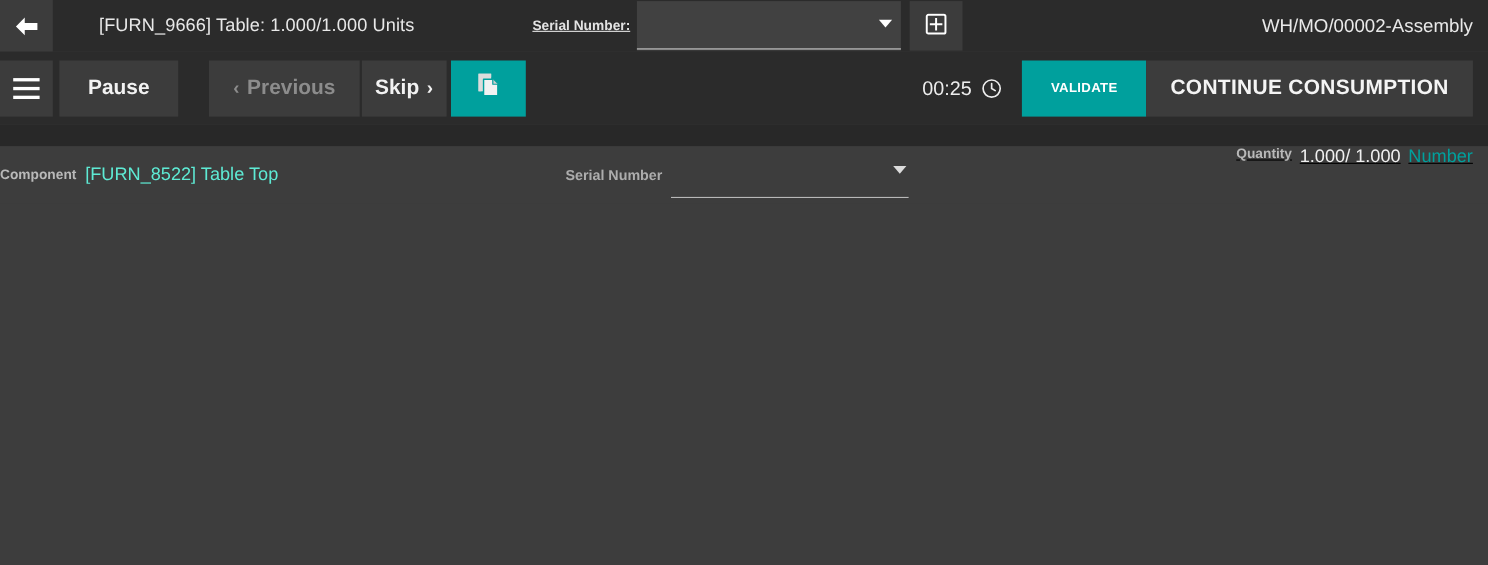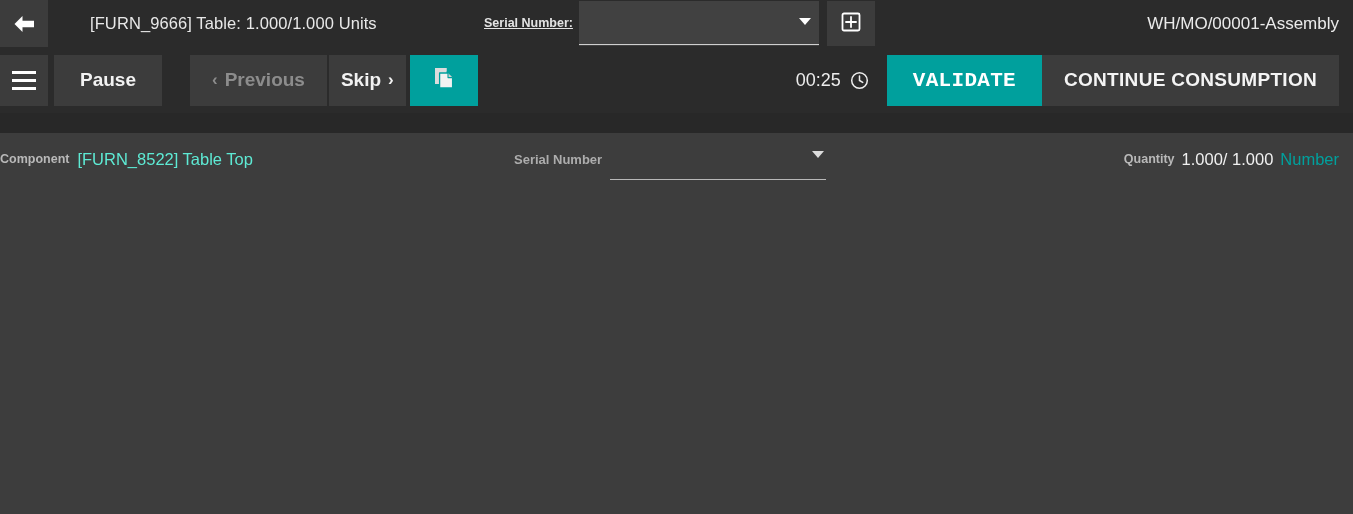--- a/index.html
+++ b/index.html
@@ -208,22 +208,22 @@
     margin-right: 18px;
     white-space: nowrap;
   }
   .timer .clock { margin-left: 9px; display: flex; }
 
   .btn-validate {
     height: 51px;
     background: #00a09d;
     border: none;
     color: #ffffff;
-    font-family: Liberation Mono, monospace;
-    font-size: 21px;
+    font-family: Liberation Sans, sans-serif;
+    font-size: 12px;
     font-weight: bold;
     letter-spacing: 0.3px;
     padding: 0 26px;
     cursor: pointer;
     white-space: nowrap;
   }
   .btn-continue {
     height: 51px;
     background: #3c3c3c;
     border: none;
@@ -324,22 +324,23 @@
     border-top: 7px solid #dcdcdc;
     pointer-events: none;
   }
 
   .comp-qty {
     position: absolute;
     right: 14px;
     top: 0;
     height: 52px;
     display: flex;
-    align-items: center;
-    white-space: nowrap;
+    align-items: flex-start;
+    white-space: nowrap;
+    text-decoration: underline;
   }
   .qty-value {
     color: #f0f0f0;
     font-size: 16.5px;
     margin-left: 7px;
   }
   .qty-uom {
     color: #00a09d;
     font-size: 16.5px;
     margin-left: 7px;
@@ -377,21 +378,21 @@
       <button class="plus-box-btn">
         <span>
           <svg width="20" height="20" viewBox="0 0 20 20" aria-hidden="true">
             <rect x="1.5" y="1.5" width="17" height="17" rx="1.5" fill="none" stroke="#ffffff" stroke-width="1.8"></rect>
             <path d="M10 5.2 L10 14.8 M5.2 10 L14.8 10" stroke="#ffffff" stroke-width="1.8" stroke-linecap="square"></path>
           </svg>
         </span>
       </button>
     </div>
 
-    <div class="header-ref">WH/MO/00001-Assembly</div>
+    <div class="header-ref">WH/MO/00002-Assembly</div>
   </div>
 
   <div class="toolbar">
 
     <div class="tb-left">
 
       <button class="tb-btn tb-burger">
         <span style="display:flex;flex-direction:column;gap:5px;">
           <span class="bar"></span>
           <span class="bar"></span>

